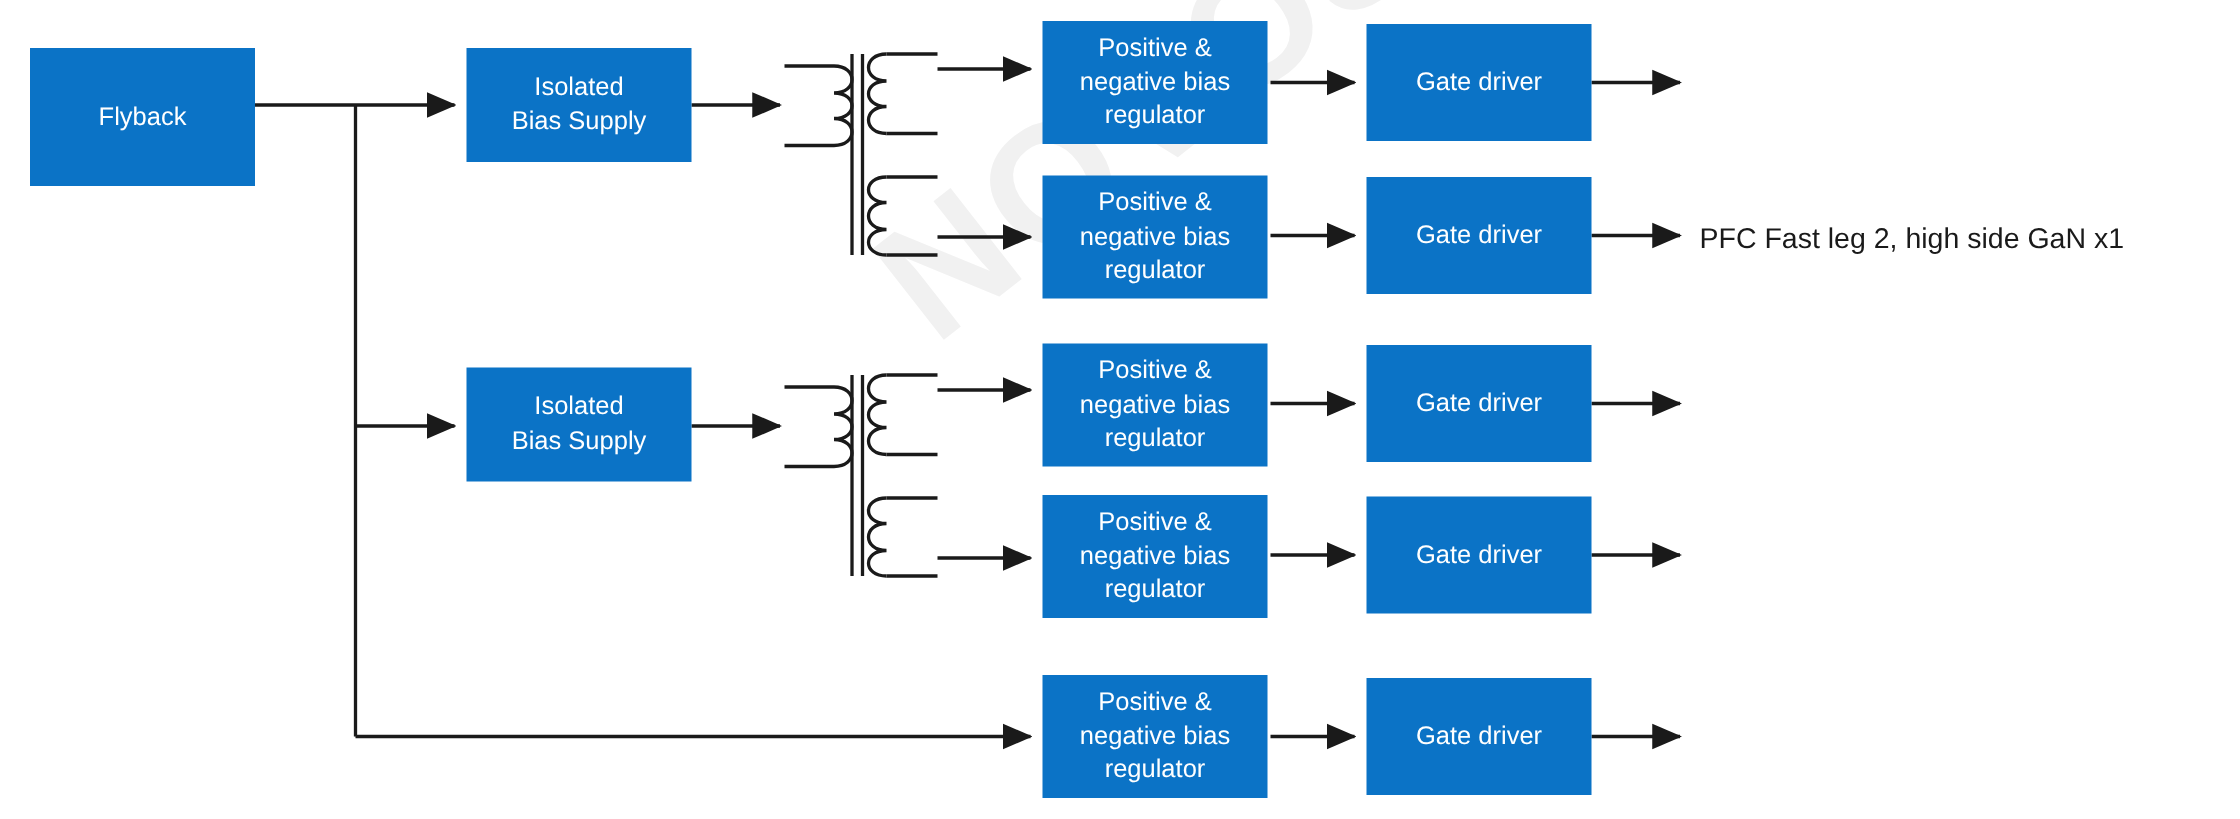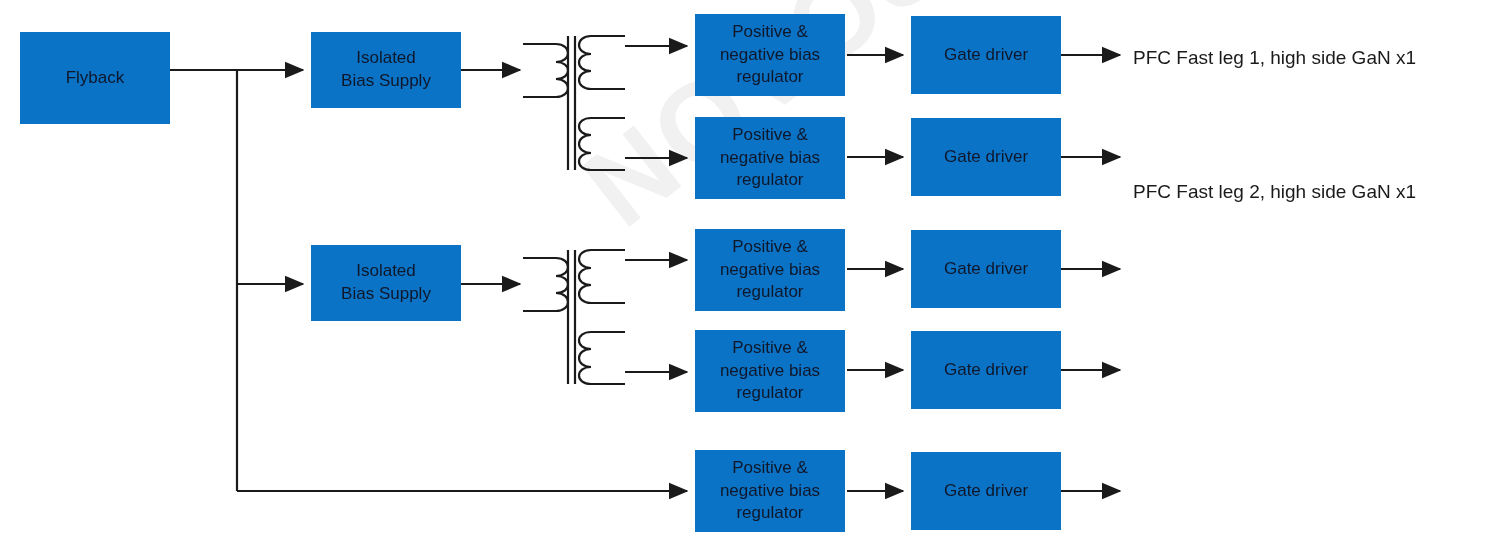--- a/index.html
+++ b/index.html
@@ -26,21 +26,21 @@
     transform: rotate(-38deg);
     transform-origin: left top;
     white-space: nowrap;
     user-select: none;
     pointer-events: none;
     z-index: 0;
   }
   .node {
     position: absolute;
     background: #0b73c6;
-    color: #0f172a;
+    color: #ffffff;
     display: flex;
     align-items: center;
     justify-content: center;
     text-align: center;
     font-size: 17px;
     line-height: 1.35;
     z-index: 3;
     box-sizing: border-box;
     padding: 2px 6px;
   }
@@ -220,16 +220,15 @@
   </div>
 
   <div class="node" style="left:911px; top:331px; width:150px; height:78px;">
     <span>Gate driver</span>
   </div>
 
   <div class="node" style="left:911px; top:452px; width:150px; height:78px;">
     <span>Gate driver</span>
   </div>
 
-  <div class="label" style="left:1133px; top:48px;">PFC Fast leg 1, high side GaN x1</div>
-  <div class="label" style="left:1133px; top:150px;margin-top:32px;">PFC Fast leg 2, high side GaN x1</div>
+  <div class="label" style="left:1133px; top:150px;">PFC Fast leg 2, high side GaN x1</div>
 
 </div>
 
 </body></html>

